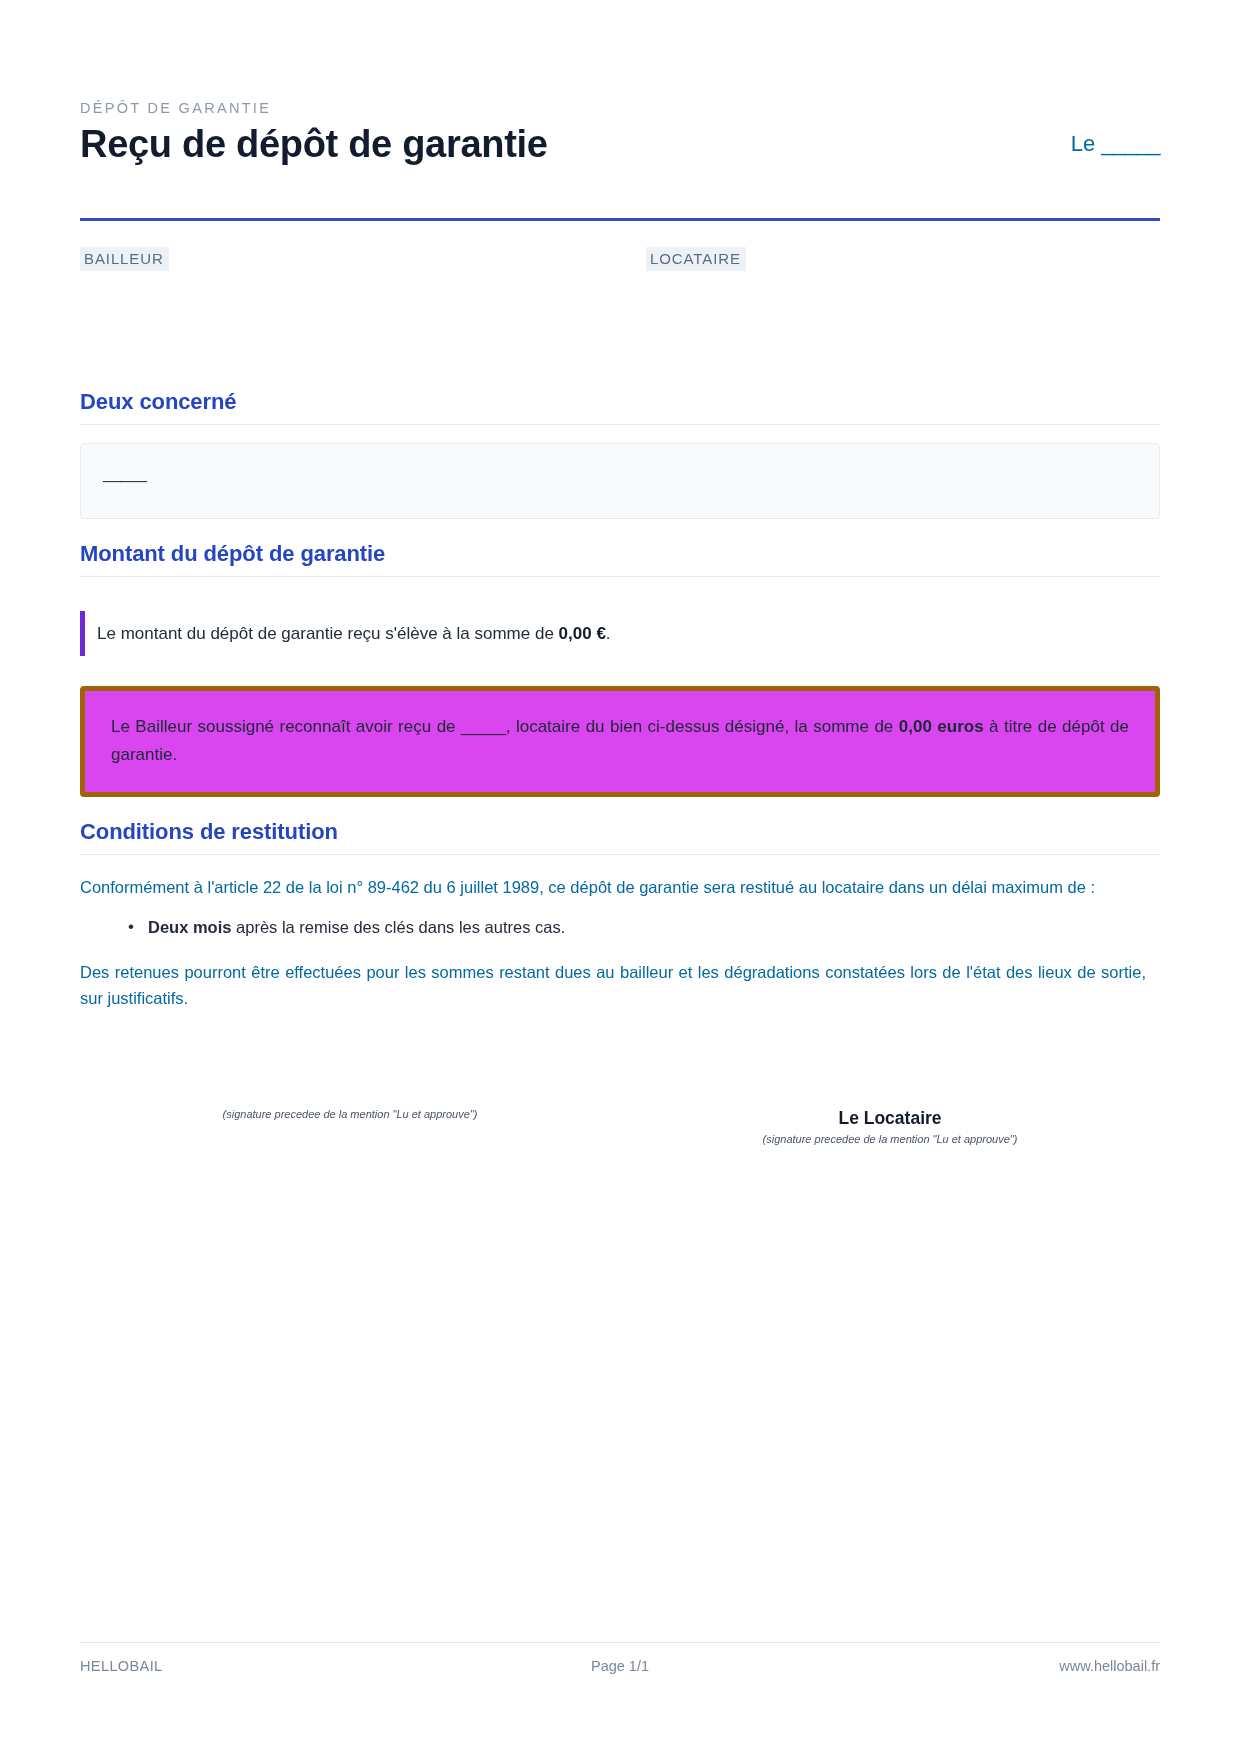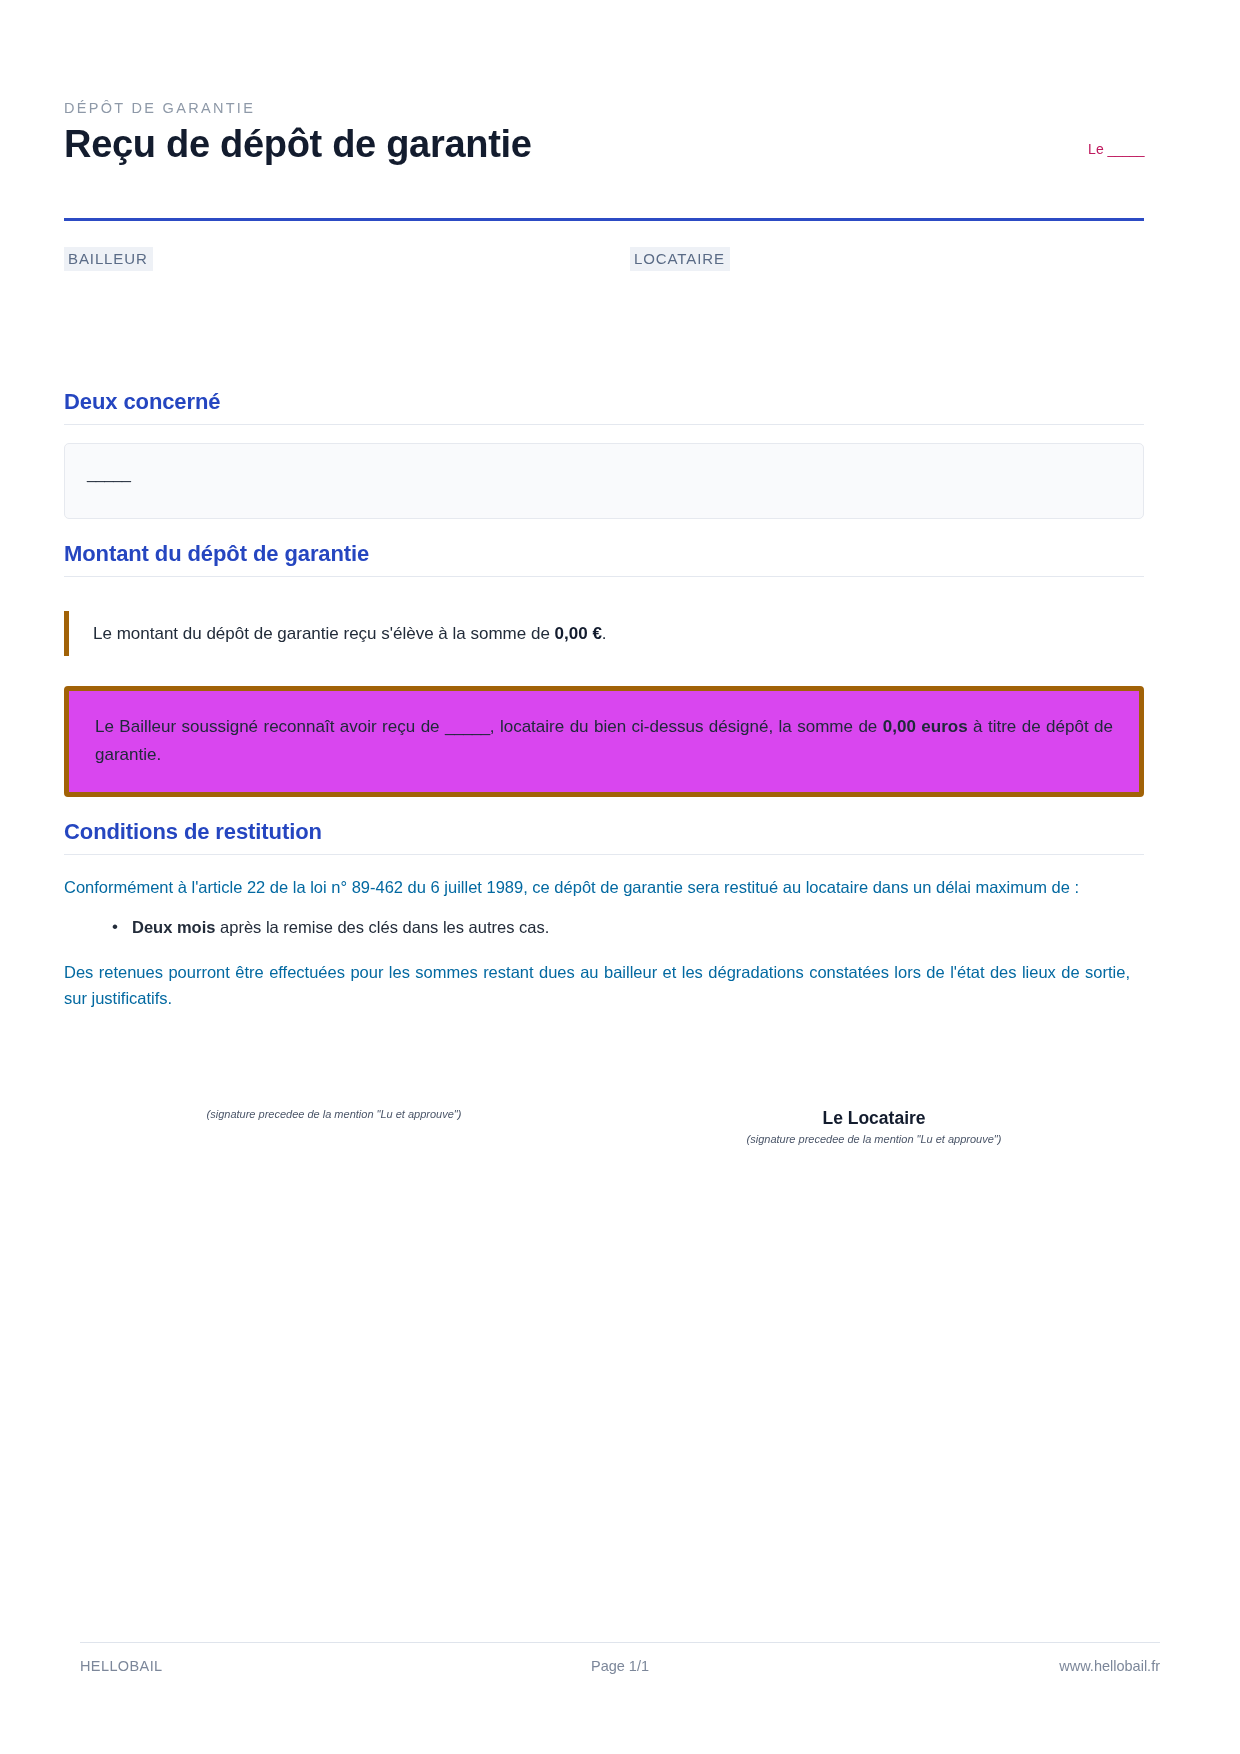--- a/index.html
+++ b/index.html
@@ -18,21 +18,21 @@
     width: 1240px;
     height: 1754px;
     margin: 0 auto;
     background: #ffffff;
     box-sizing: border-box;
     overflow: hidden;
   }
 
   .content {
     position: absolute;
-    left: 64px;
+    left: 80px;
     top: 0;
     width: 1080px;
   }
 
   
   .doc-header {
     display: flex;
     align-items: flex-end;
     justify-content: space-between;
     padding-top: 100px;
@@ -50,22 +50,22 @@
     font-size: 38px;
     line-height: 1.12;
     font-weight: 700;
     color: #131c2e;
     letter-spacing: -0.3px;
     margin: 0;
   }
   .header-right {
     flex: 0 0 auto;
     padding-bottom: 9px;
-    font-size: 14px;
-    color: #be185d;
+    font-size: 22px;
+    color: #0369a1;
     white-space: nowrap;
   }
   .blank-inline {
     letter-spacing: -0.5px;
   }
 
   .header-rule {
     height: 3px;
     background: #2c4bc4;
     margin-top: 52px;
@@ -115,22 +115,22 @@
     padding: 20px 22px 14px 22px;
     box-sizing: border-box;
     font-size: 16.5px;
     color: #27313f;
   }
   .property-box .blank-inline { letter-spacing: -0.5px; }
 
   
   .amount-callout {
     margin-top: 34px;
-    border-left: 5px solid #a16207;
-    padding: 10px 0 10px 24px;
+    border-left: 5px solid #6d28d9;
+    padding: 10px 0 10px 12px;
     font-size: 17px;
     color: #222c3a;
     line-height: 1.5;
   }
   .amount-callout b { font-weight: 700; color: #131c2e; }
 
   
   .ack-box {
     margin-top: 30px;
     background: #d946ef;

